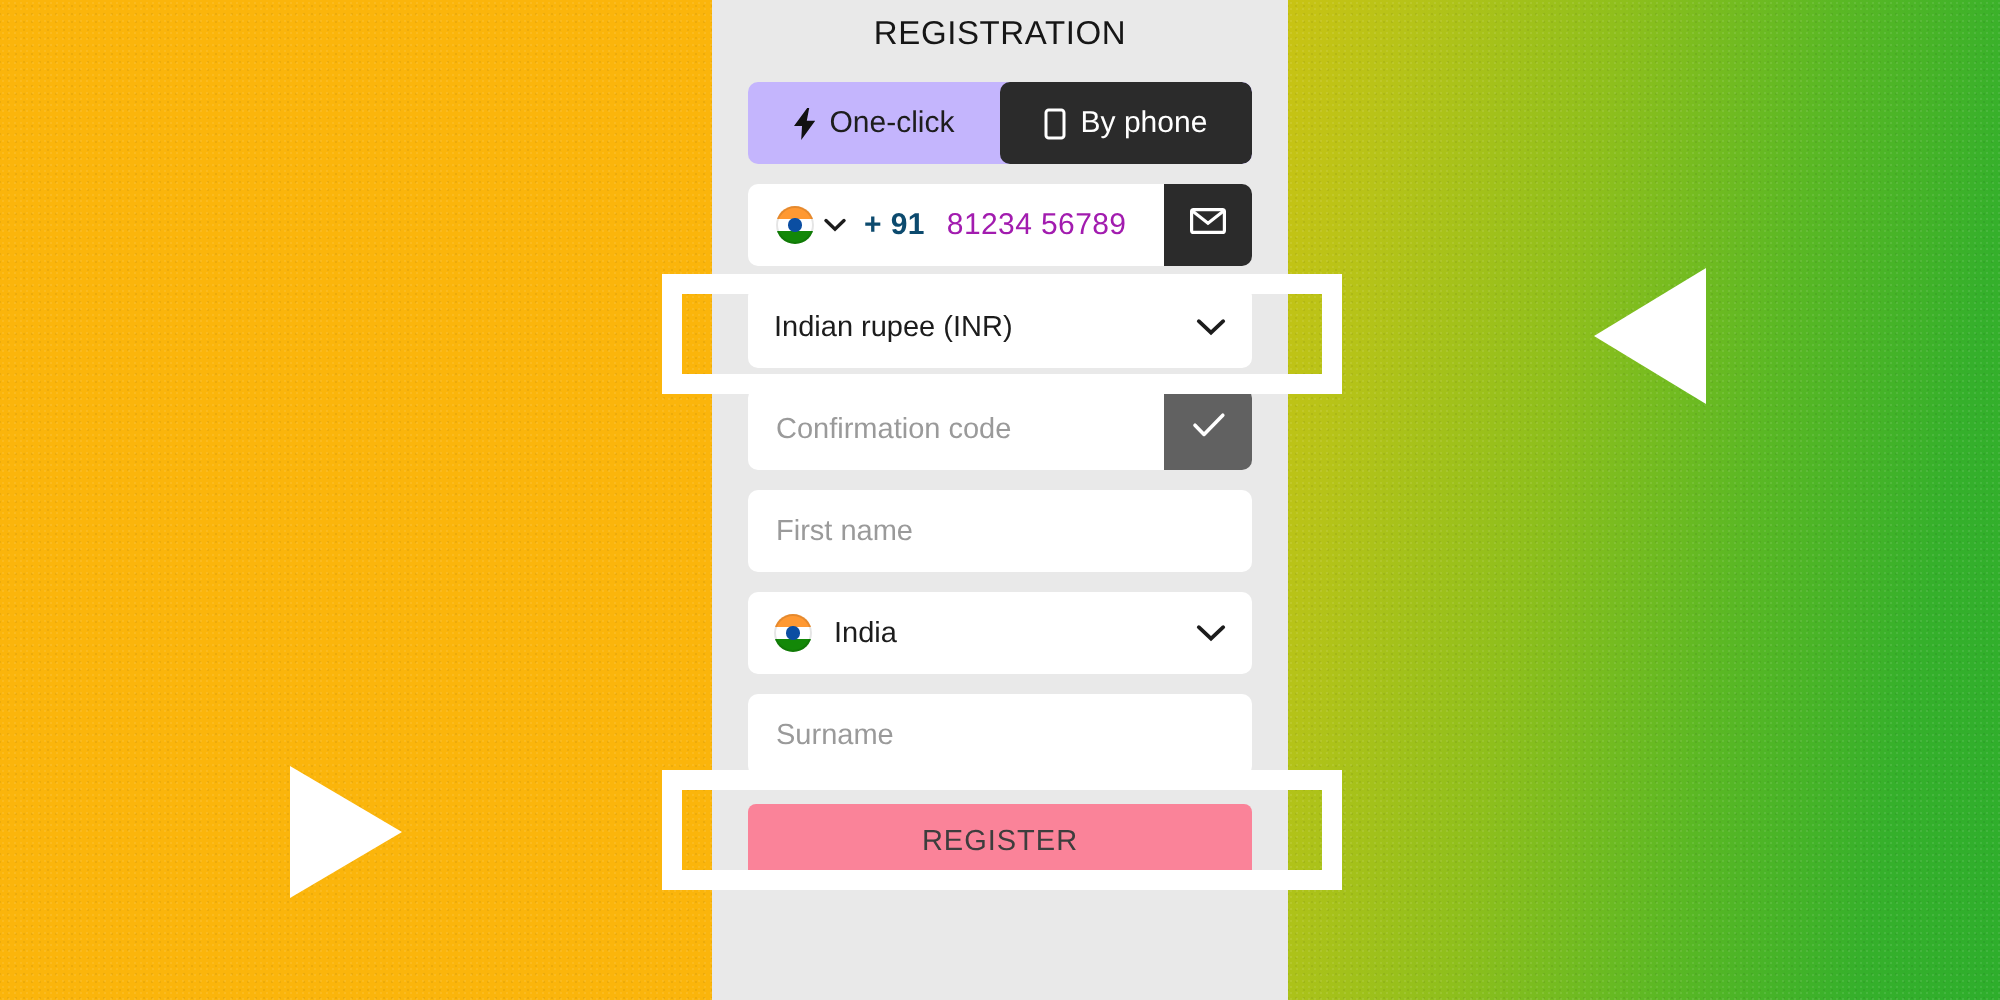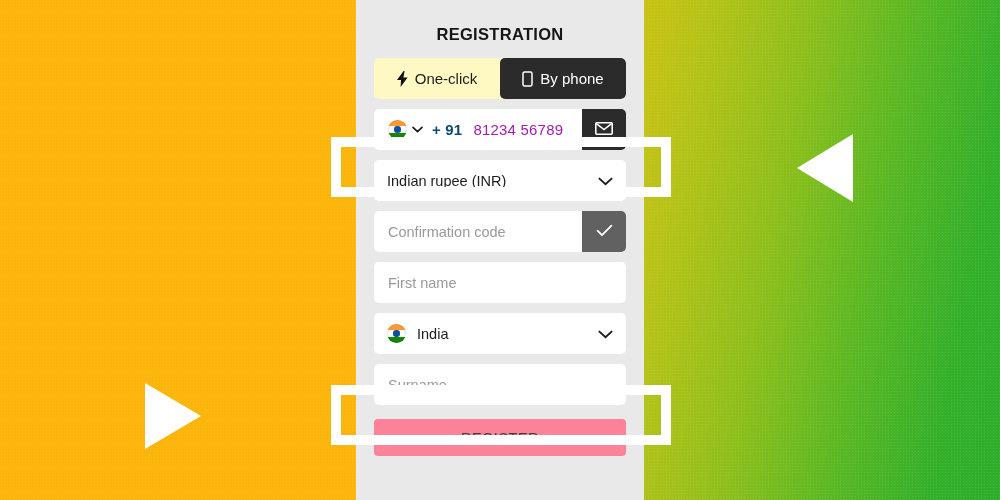--- a/index.html
+++ b/index.html
@@ -59,31 +59,31 @@
   .panel {
     position: absolute;
     left: 356px; top: 0;
     width: 288px; height: 500px;
     background: #e9e9e9;
   }
 
   .panel-title {
     text-align: center;
     font-size: 16.5px;
-    font-weight: bold;
+    font-weight: normal;
     color: #161616;
     letter-spacing: .3px;
-    padding-top: 25px;
+    padding-top: 8px;
   }
 
   
   .tabs {
     margin: 14px auto 0;
     width: 252px; height: 41px;
-    background: #fef9c3;
+    background: #c4b5fd;
     border-radius: 5px;
     display: flex;
     overflow: hidden;
   }
   .tab {
     flex: 1;
     display: flex;
     align-items: center;
     justify-content: center;
     gap: 7px;

